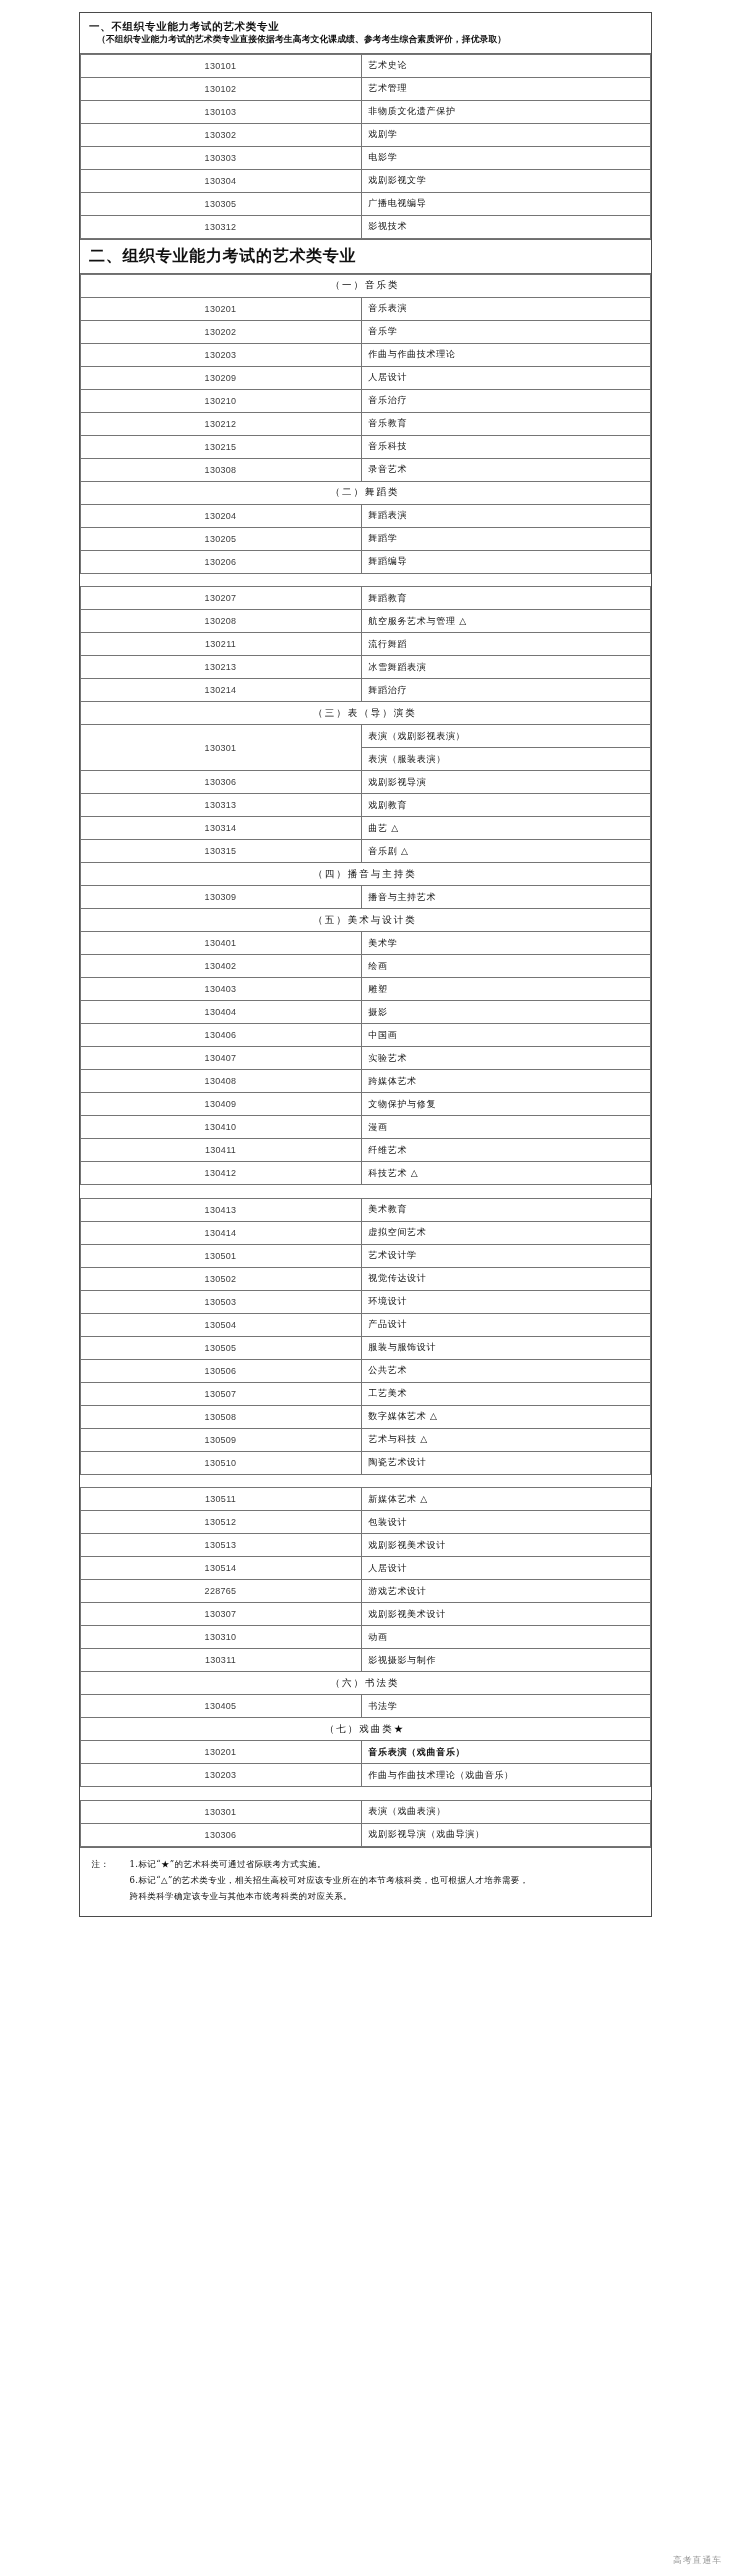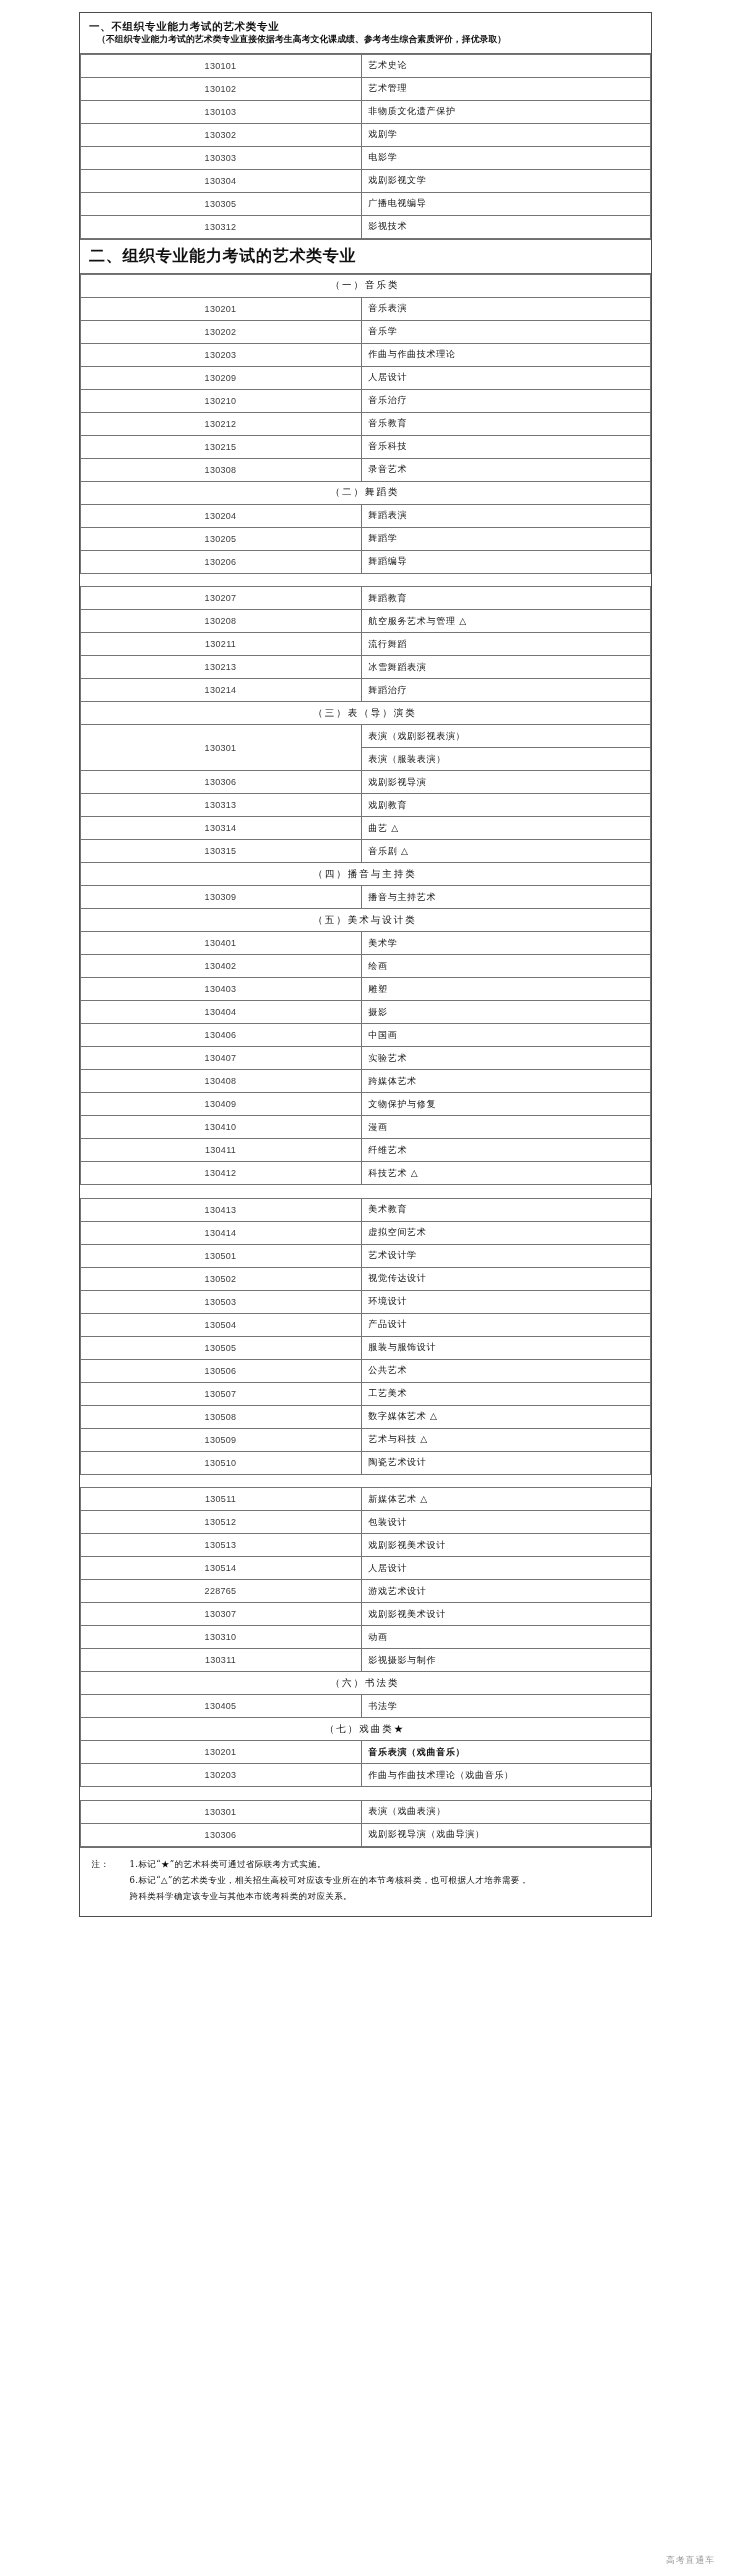--- a/index.html
+++ b/index.html
@@ -121,21 +121,21 @@
   .notes .cont{
     padding-left:38px;
     font-size:8.5px;
     line-height:1.9;
     color:#0d0d0d;
     letter-spacing:0.4px;
   }
   
   .wm{
     position:absolute;
-    right:15px;
+    right:8px;
     bottom:9.5px;
     font-size:8.8px;
     color:#9a9a9a;
     letter-spacing:1px;
     font-family:"DejaVu Serif","Liberation Serif",serif;
   }
 </style>
 </head>
 <body>
 

